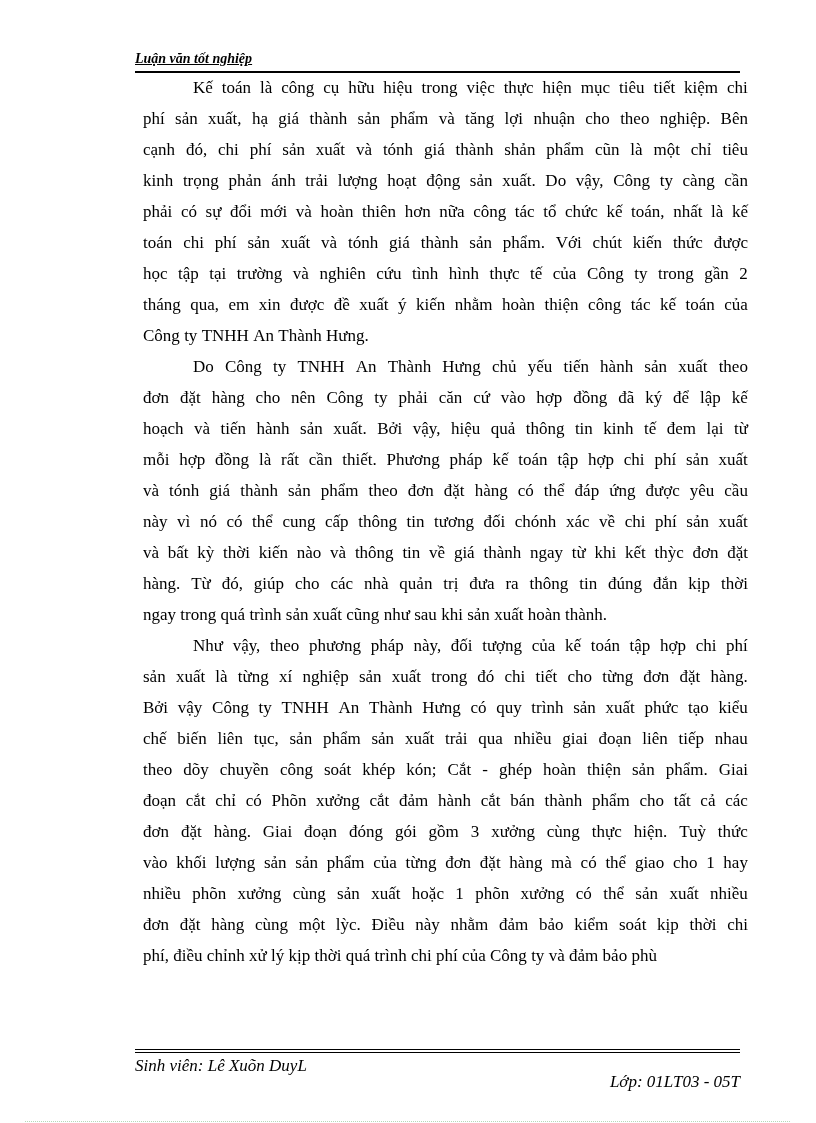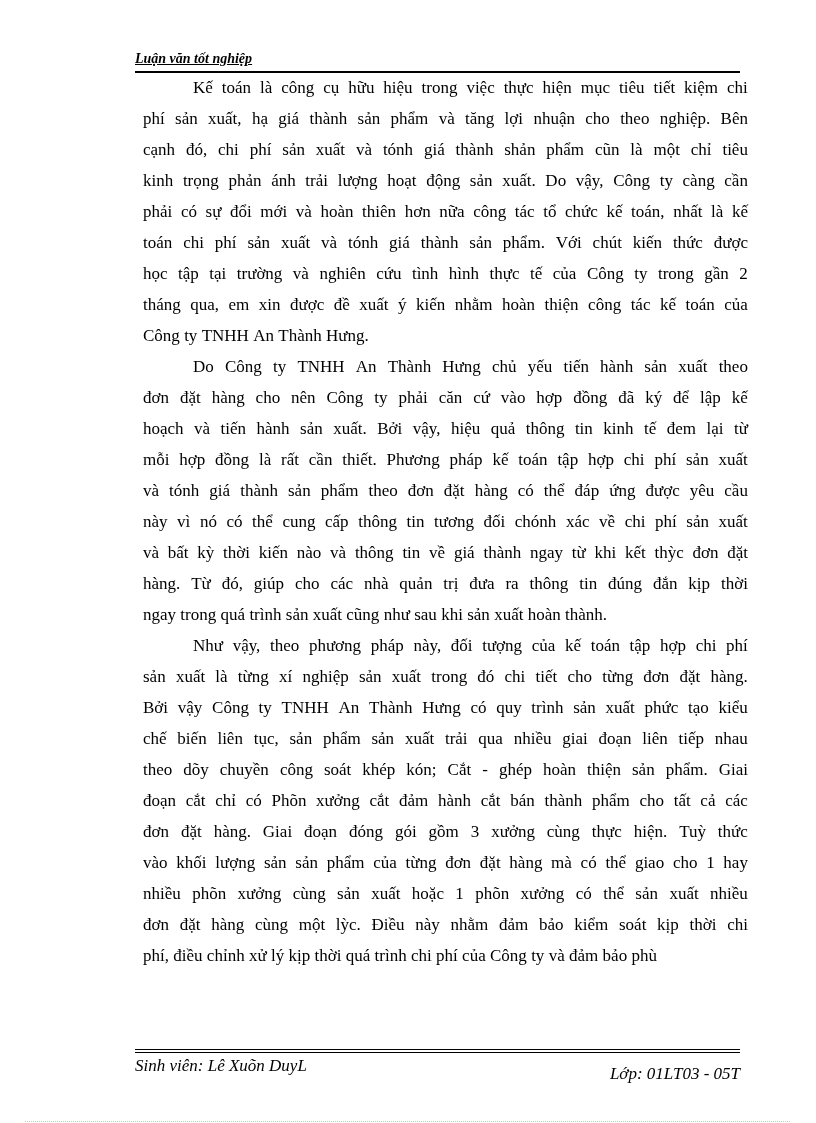--- a/index.html
+++ b/index.html
@@ -14,21 +14,21 @@
           display: flex; justify-content: space-between; }
   .line.last { justify-content: flex-start; gap: 0; }
   .line.indent { padding-left: 50px; }
   .line span.w { display: inline-block; }
   .line.last span.w { margin-right: 4.3px; }
   .footer-rule { position: absolute; left: 135px; top: 1049px; width: 605px; height: 1px;
                  border-top: 1px solid #000; border-bottom: 1px solid #000; padding-top: 1px; }
   .footer { position: absolute; left: 135px; top: 1055px; width: 605px; height: 22px;
             font-style: italic; font-weight: normal; font-size: 17px; line-height: 22px; }
   .footer .left { position: absolute; left: 0; top: 0; }
-  .footer .right { position: absolute; right: 0; top: 8px; margin-left: 29px; }
+  .footer .right { position: absolute; right: 0; top: 16px; margin-left: 29px; }
   .page-edge { position: absolute; left: 25px; top: 1121px; width: 765px; height: 0;
                border-top: 1px dotted #b8d8b8; }
 </style>
 </head>
 <body>
 
 <div class="page-header">
   <span class="title">Luận văn tốt nghiệp</span>
 </div>
 

